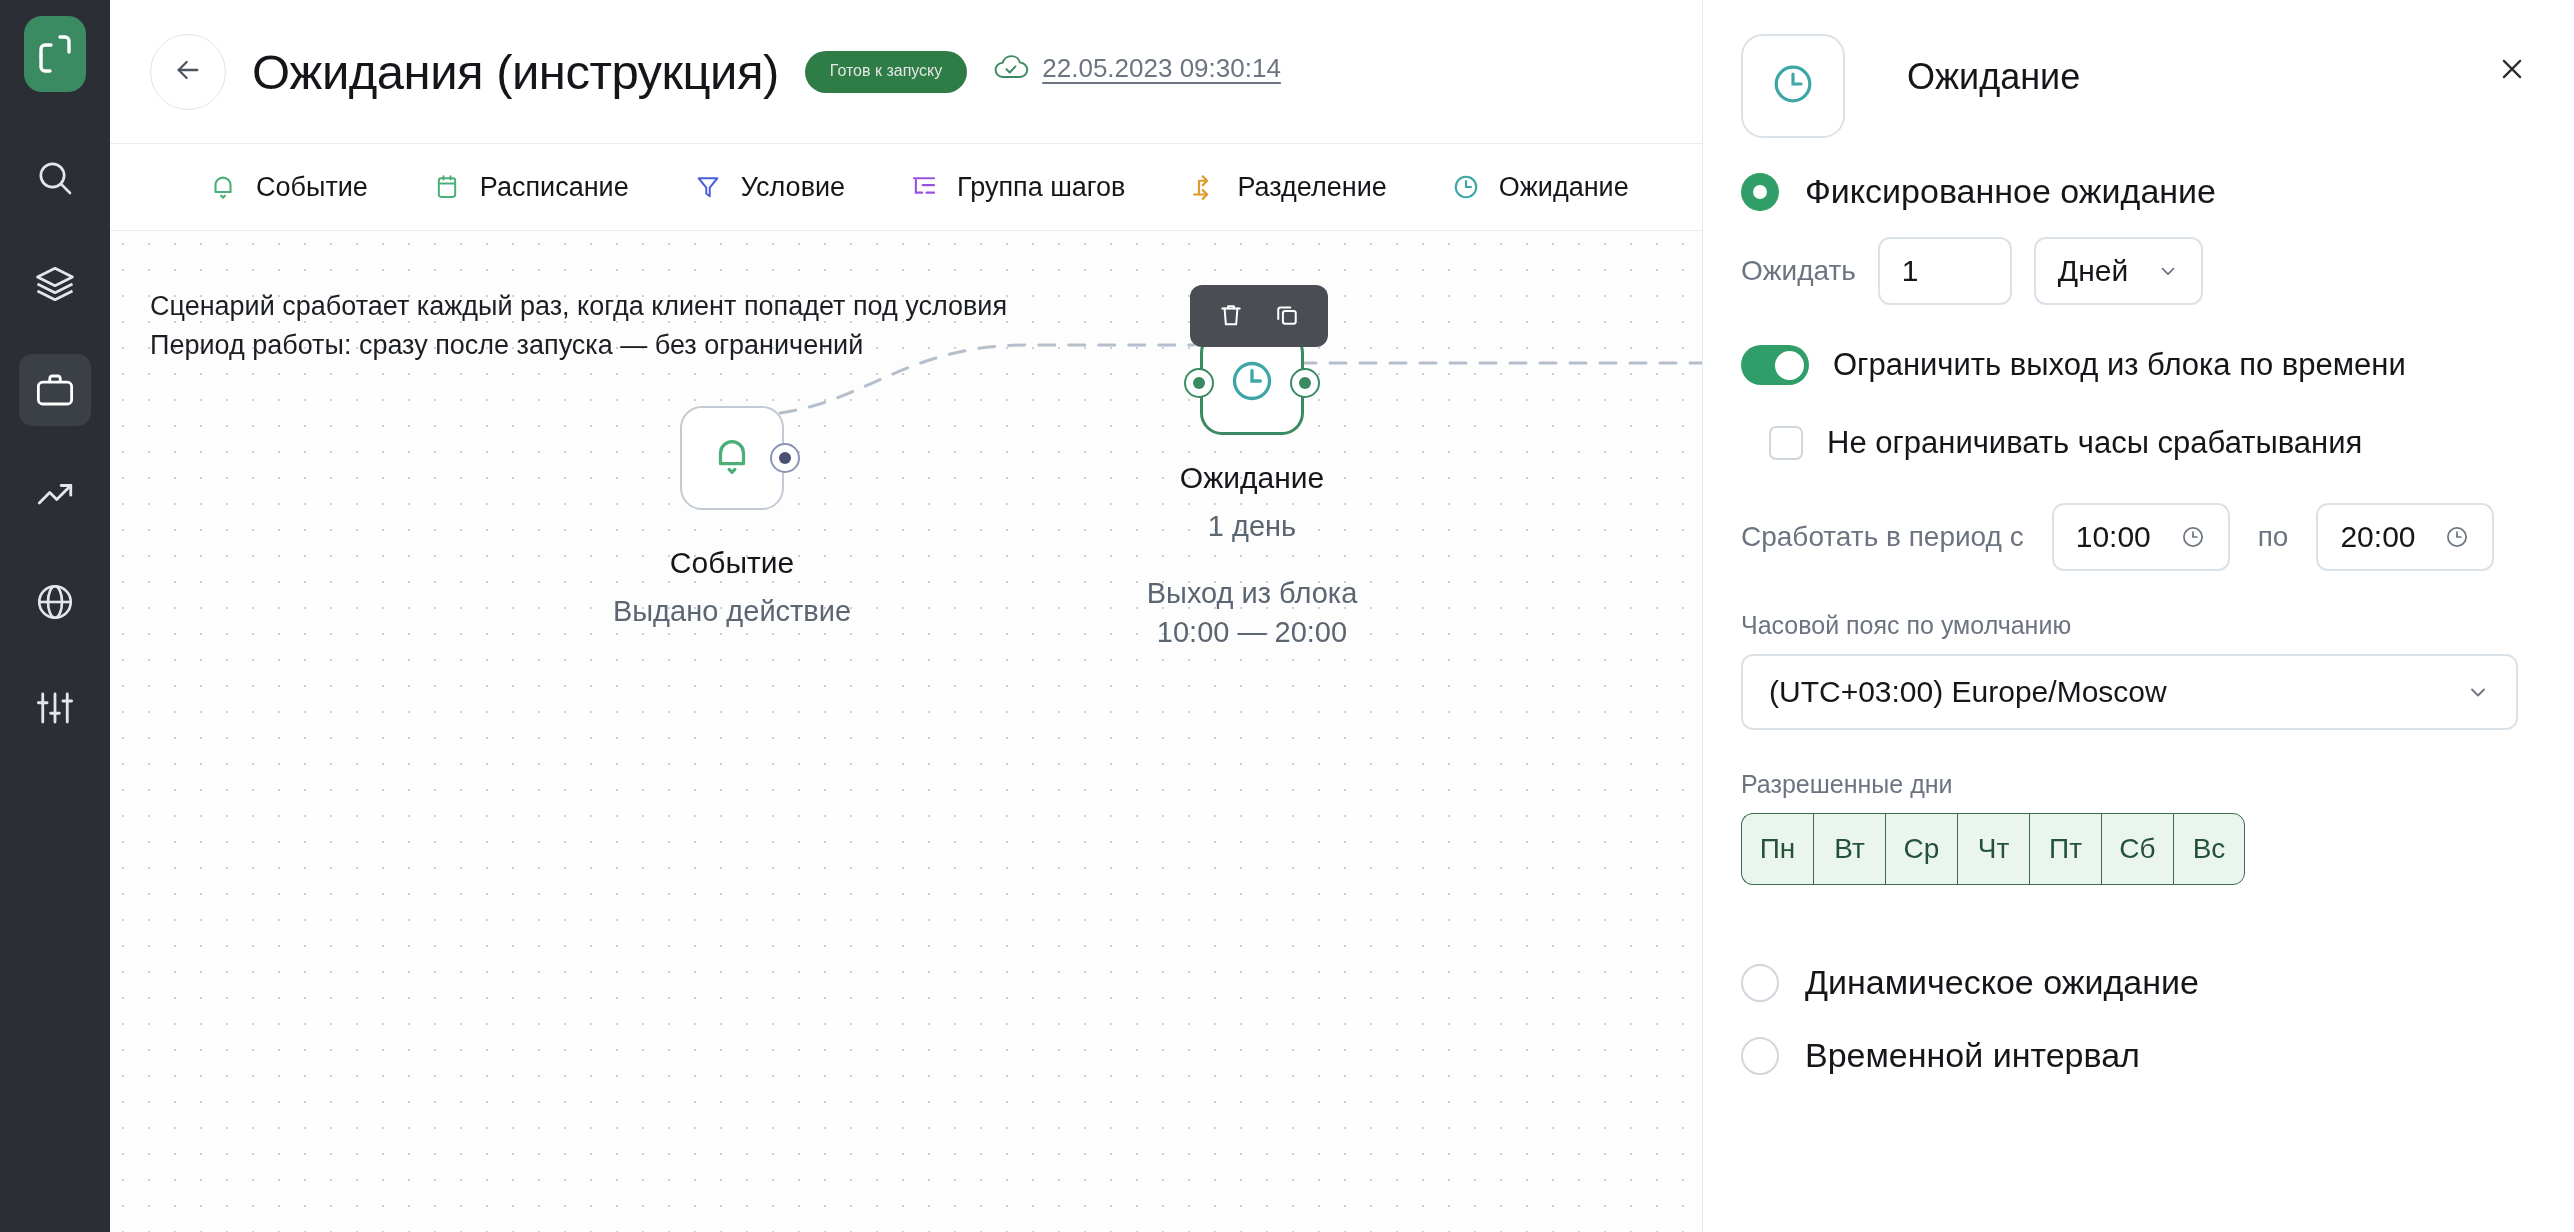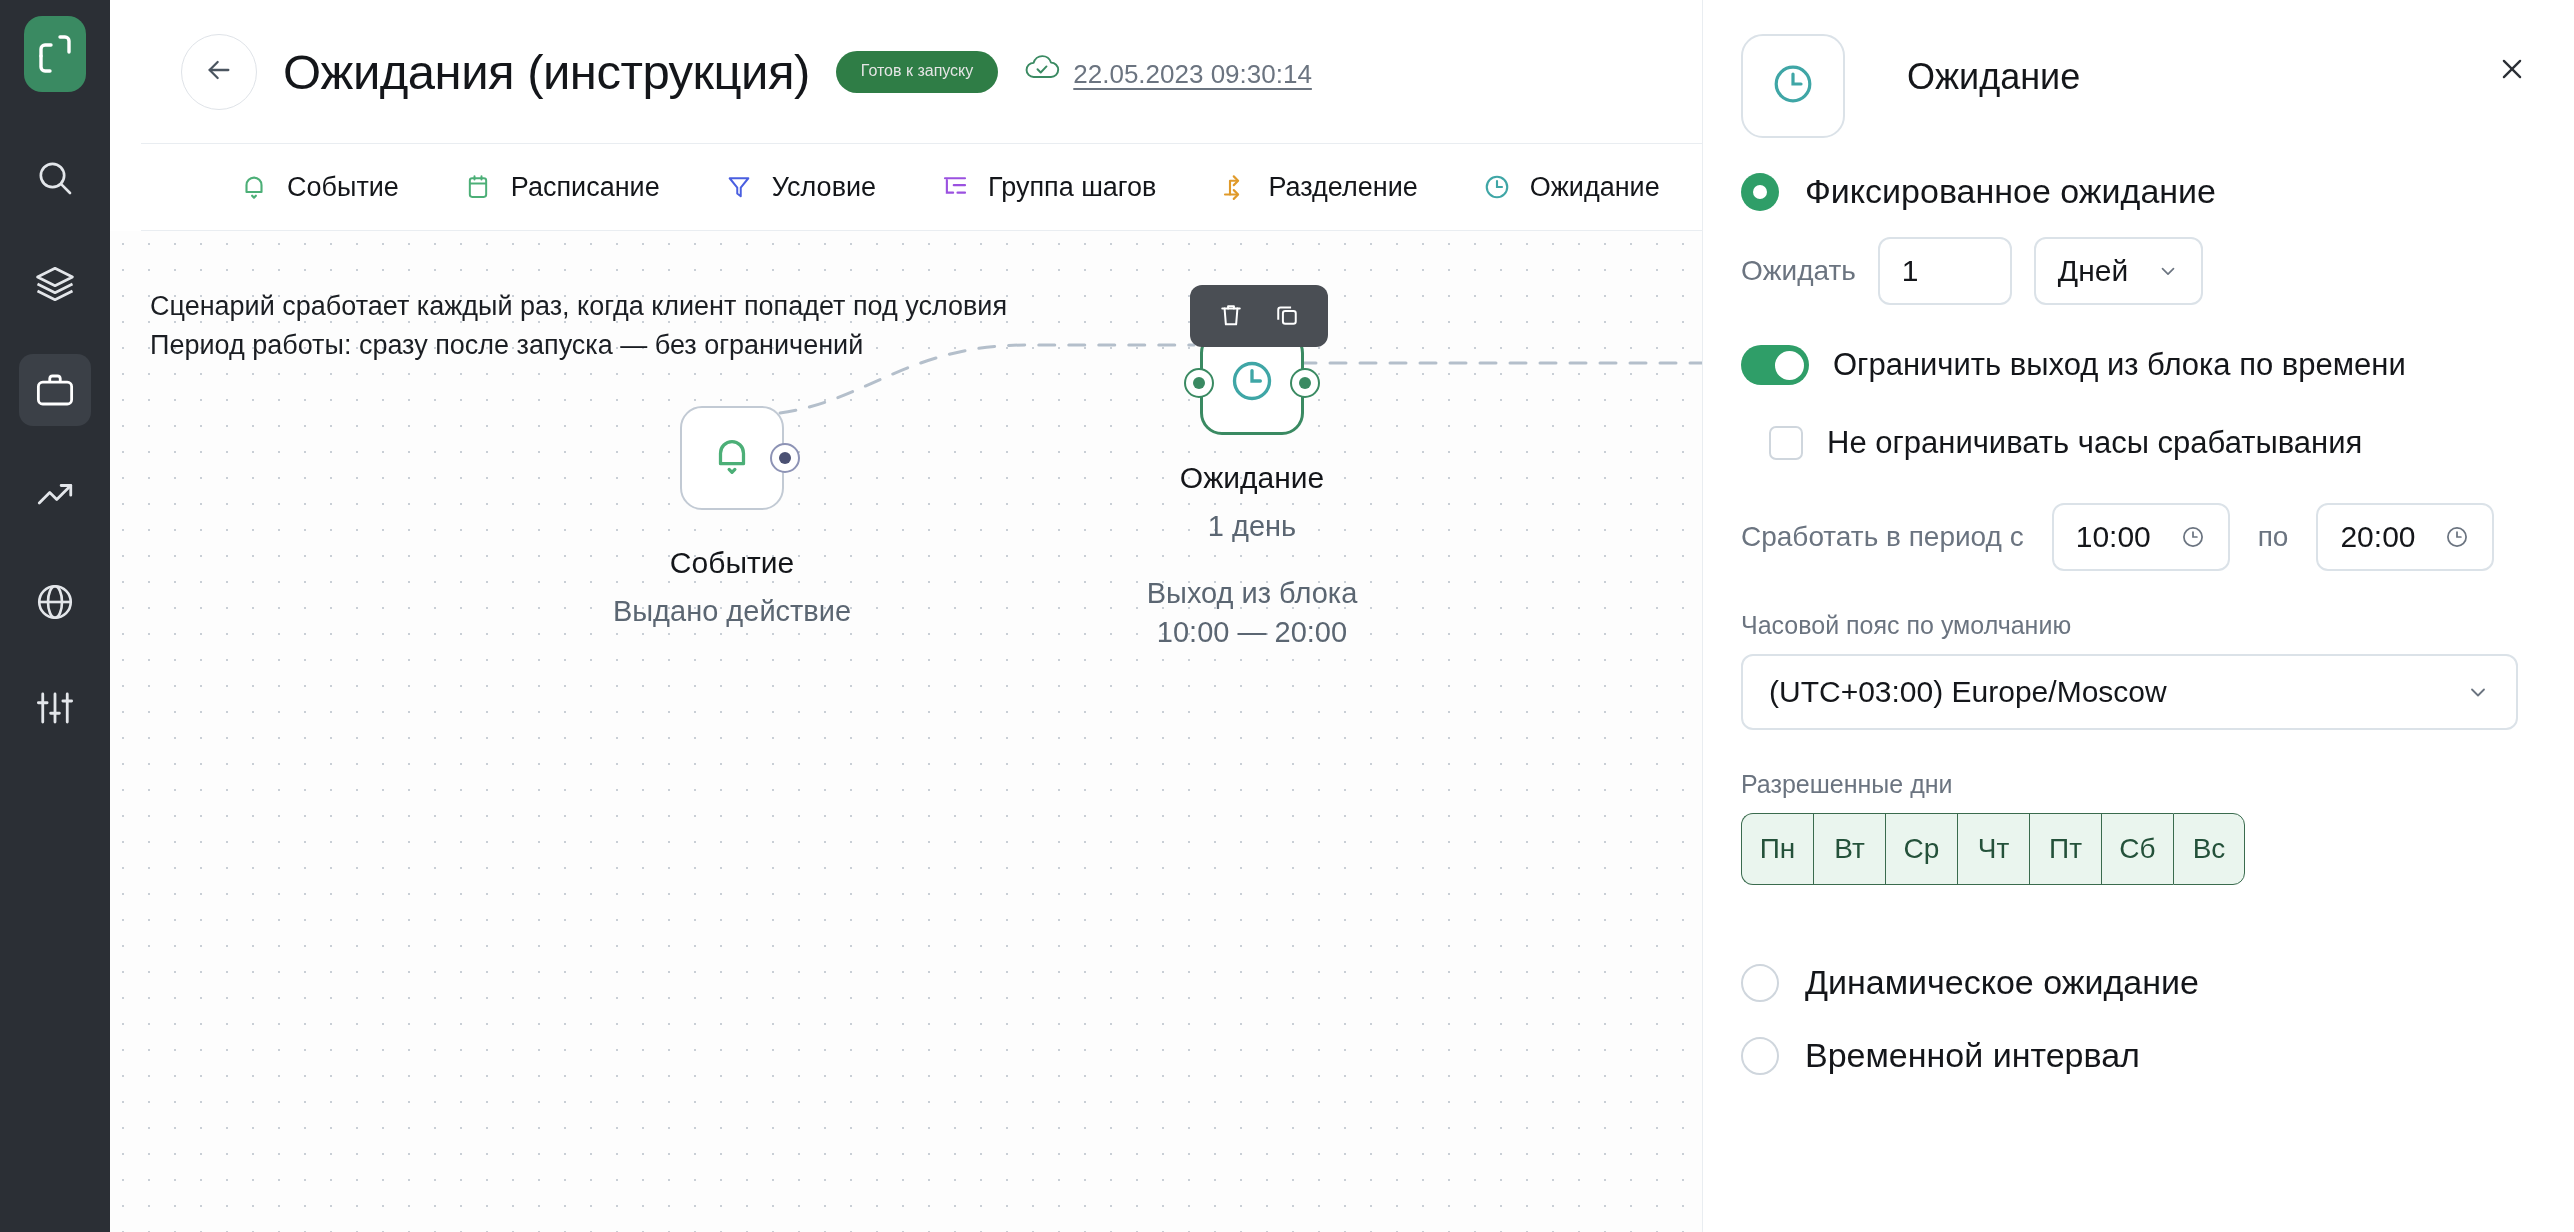--- a/index.html
+++ b/index.html
@@ -28,21 +28,21 @@
   }
   .rail-item {
     width: 72px; height: 72px; border-radius: 14px;
     display: flex; align-items: center; justify-content: center;
     margin-bottom: 34px;
   }
   .rail-item.active { background: #3b4047; }
   .rail-item svg { display: block; }
 
   
-  .main { flex: 1 1 auto; position: relative; height: 1232px; background:#fff;padding-left:31px; }
+  .main { flex: 1 1 auto; position: relative; height: 1232px; background:#fff; }
 
   
   .header {
     height: 143px; display: flex; align-items: center;
     padding-left: 40px; gap: 26px;
     background: #fff;
   }
   .back-btn {
     width: 76px; height: 76px; border-radius: 50%;
     border: 1.5px solid #dfe3e8; background: #fff;
@@ -52,21 +52,21 @@
   .page-title {
     font-size: 49px; color: #14161a; letter-spacing: -0.5px;
     white-space: nowrap;
   }
   .status-badge {
     background: #2f7d46; color: #e5e5e5;
     font-size: 16px; border-radius: 26px;
     padding: 11px 25px 13px 25px; white-space: nowrap;
   }
   .saved {
-    display: flex; align-items: flex-end; gap: 13px;
+    display: flex; align-items: flex-start; gap: 13px;
     color: #6b7480; font-size: 26px; white-space: nowrap;
   }
   .saved .ts { text-decoration: underline; text-underline-offset: 5px; }
 
   
   .tabbar {
     height: 88px; border-top: 1.5px solid #e9edf1; border-bottom: 1.5px solid #e9edf1;
     display: flex; align-items: center; gap: 0; padding-left: 96px;
     background: #fff; overflow: hidden;
   }

